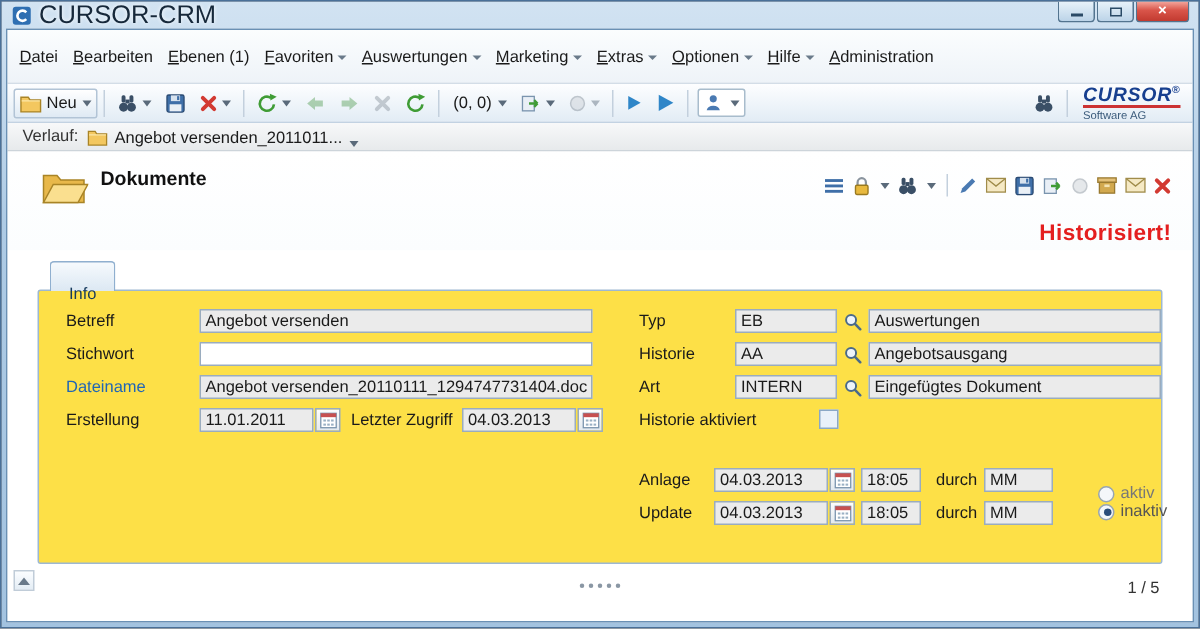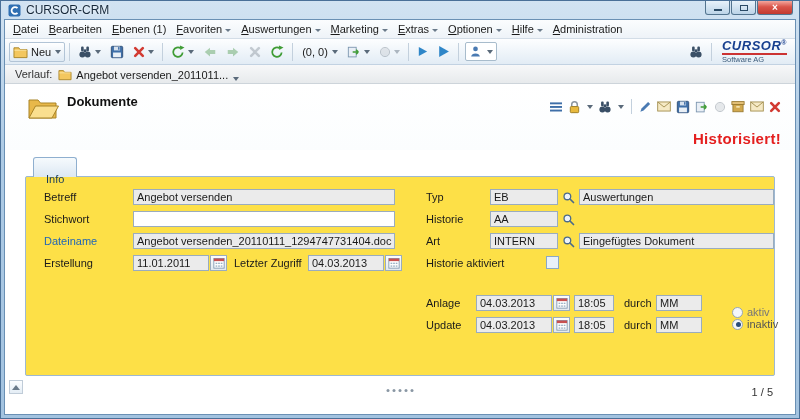--- a/index.html
+++ b/index.html
@@ -4,32 +4,32 @@
 <style>
   *{margin:0;padding:0;box-sizing:border-box}
   html,body{background:#8a8a8a}
   body{font-family:"Liberation Sans",sans-serif;font-size:11px;color:#1a1a1a}
   .window{position:relative;width:800px;height:419px;border:1px solid #4a7098;
     background:linear-gradient(180deg,#d2e3f2,#aecbe5 35%,#a3c3e0);
     padding:0 3px 3px 3px;overflow:hidden}
   
   .titlebar{height:18px;display:flex;align-items:center;padding-left:4px;position:relative}
   .app-ico{width:13px;height:13px;display:inline-block}
-  .title-text{font-size:12px;color:#16283a;margin-left:5px;text-shadow:0 0 3px #fff}
+  .title-text{font-size:17px;color:#16283a;margin-left:5px;text-shadow:0 0 3px #fff}
   .win-controls{position:absolute;right:3px;top:0;display:flex}
   .winbtn{height:14px;border:1px solid #53748f;border-top:none;border-radius:0 0 3px 3px;
     display:flex;align-items:center;justify-content:center;margin-left:1px}
   .winbtn.min,.winbtn.max{width:25px;background:linear-gradient(#e8f2fa,#bcd4e8)}
   .winbtn.close{width:36px;background:linear-gradient(#f3a79d,#d9554a 45%,#c23a30);color:#fff;font-size:10px;font-weight:bold}
   .glyph-min{width:8px;height:2px;background:#2a4a66;margin-top:5px}
   .glyph-max{width:8px;height:6px;border:1.5px solid #2a4a66}
   
   .app{height:calc(100% - 18px);background:#fff;border:1px solid #6a90b4;display:flex;flex-direction:column;overflow:hidden}
   
-  .menubar{height:19px;background:linear-gradient(#fbfdfe,#eef3f8);border-bottom:1px solid #d3dde7;
+  .menubar{height:36px;background:linear-gradient(#fbfdfe,#eef3f8);border-bottom:1px solid #d3dde7;
     display:flex;align-items:center;padding-left:3px}
   .menu-entry{display:flex;align-items:center;padding:0 5px;height:17px;cursor:default}
   .menu-item{display:inline-block;font-size:11px;color:#1a1a1a}
   .menu-item::first-letter{text-decoration:underline}
   .mcaret{width:0;height:0;border-left:3px solid transparent;border-right:3px solid transparent;
     border-top:3px solid #6a7a8a;margin-left:3px;margin-top:2px}
   
   .toolbar{height:26px;background:linear-gradient(#fdfeff,#e2ecf5);border-bottom:1px solid #c2d2e2;
     display:flex;align-items:center;padding:0 4px;gap:1px}
   .tbtn{display:flex;align-items:center;gap:2px;padding:2px 3px;border-radius:2px;border:1px solid transparent}
@@ -480,20 +480,21 @@
 
         <span class="flbl" style="left:18px;top:36px">Stichwort</span>
         <input class="fld edit" style="left: 107px; top: 34px; width: 262px;" value="">
         <span class="flbl" style="left:400px;top:36px">Historie</span>
         <div class="fld" style="left:464px;top:34px;width:68px">AA</div>
         <span class="lookup ico" style="left:535px;top:34px;color:#4a6a8a">
             <svg width="13" height="13">
               <use href="#i-mag"></use>
             </svg>
           </span>
+        <div class="fld" style="left:553px;top:34px;width:195px">Angebotsausgang</div>
 
         <span class="flbl link" style="left:18px;top:58px">Dateiname</span>
         <div class="fld" style="left:107px;top:56px;width:262px">Angebot versenden_20110111_1294747731404.doc</div>
         <span class="flbl" style="left:400px;top:58px">Art</span>
         <div class="fld" style="left:464px;top:56px;width:68px">INTERN</div>
         <span class="lookup ico" style="left:535px;top:56px;color:#4a6a8a">
             <svg width="13" height="13">
               <use href="#i-mag"></use>
             </svg>
           </span>

